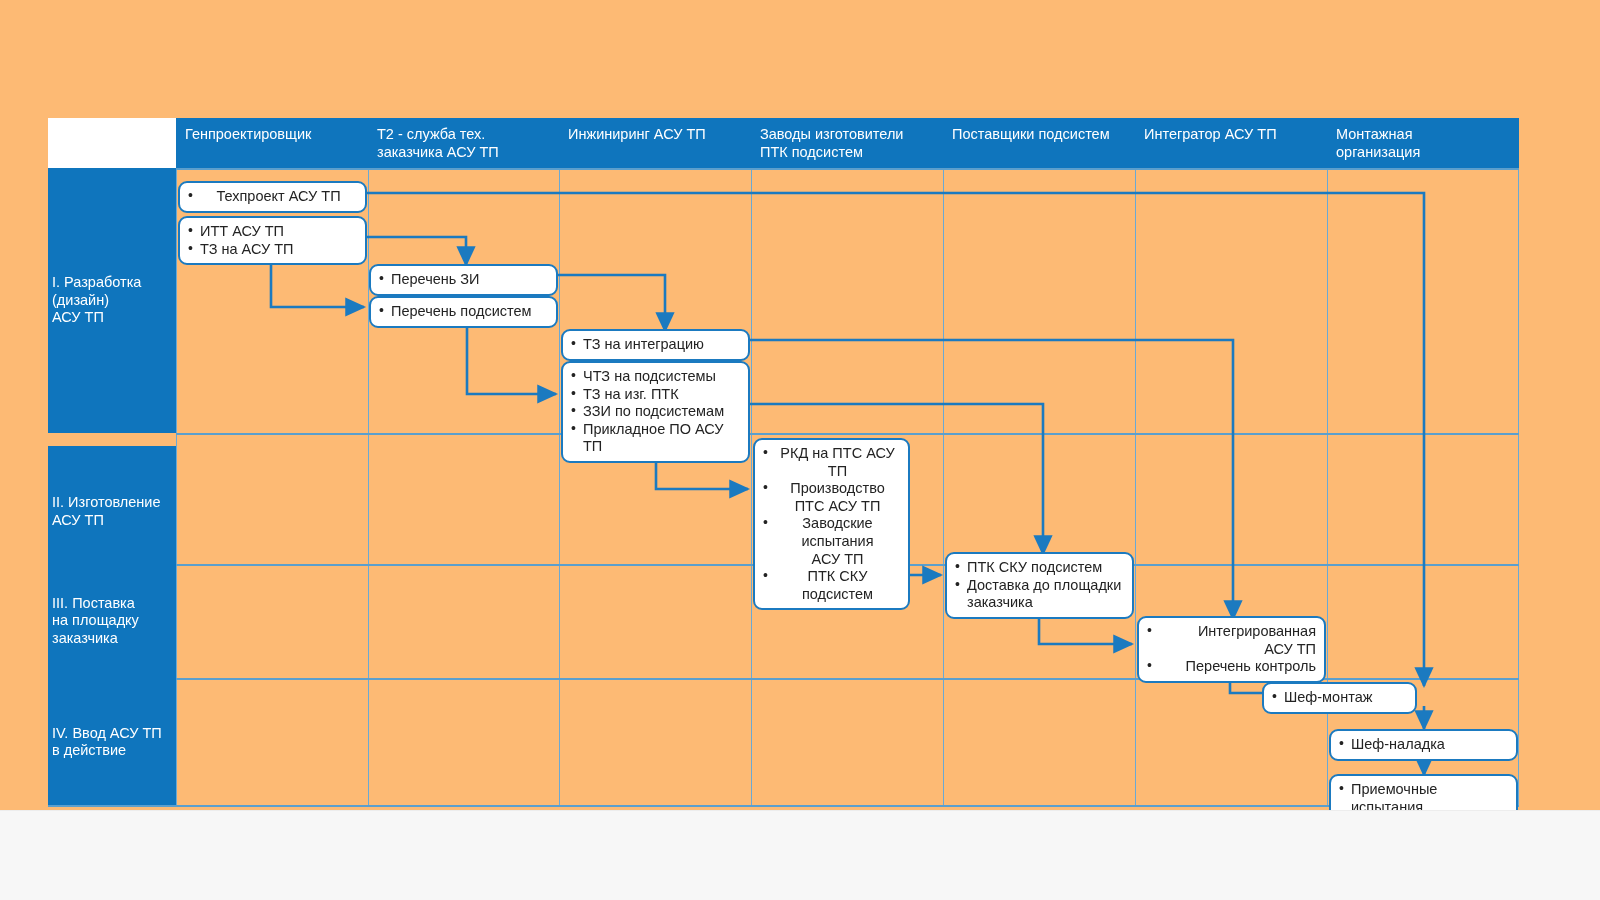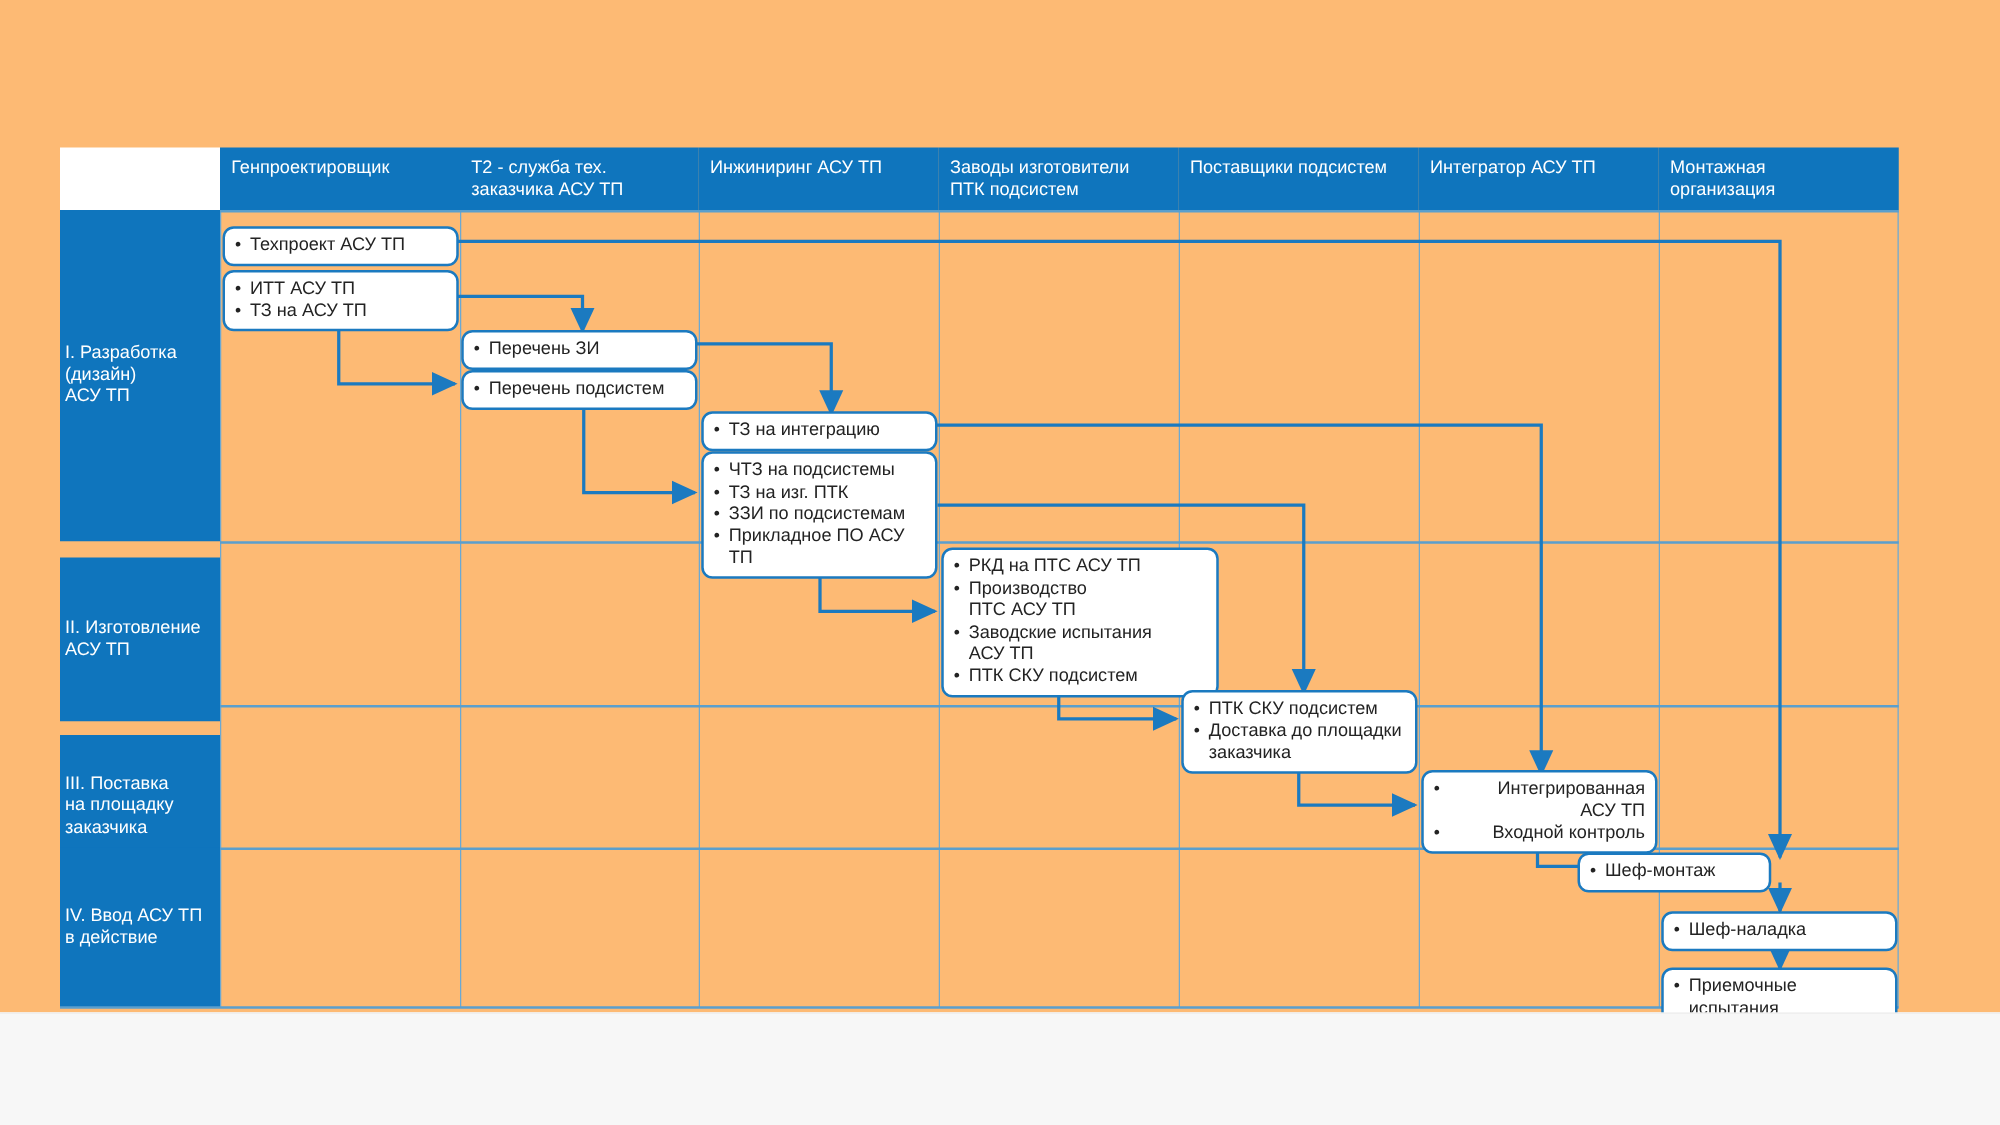--- a/index.html
+++ b/index.html
@@ -101,21 +101,21 @@
     <div class="hdr-cell" style="left:895px;width:192px;">Поставщики подсистем</div>
     <div class="hdr-cell" style="left:1087px;width:192px;">Интегратор АСУ ТП</div>
     <div class="hdr-cell" style="left:1279px;width:192px;">Монтажная
 организация</div>
 
     <div class="stage-cell" style="top:50px;height:265px;">I. Разработка
 (дизайн)
 АСУ ТП</div>
     <div class="stage-cell" style="top:328px;height:131px;">II. Изготовление
 АСУ ТП</div>
-    <div class="stage-cell" style="top:470px;height:114px;">III. Поставка
+    <div class="stage-cell" style="top:446px;height:114px;">III. Поставка
 на площадку
 заказчика</div>
     <div class="stage-cell" style="top:560px;height:128px;">IV. Ввод АСУ ТП
 в действие</div>
 
     <div class="vline" style="left:128px;top:50px;height:638px;"></div>
     <div class="vline" style="left:320px;top:50px;height:638px;"></div>
     <div class="vline" style="left:511px;top:50px;height:638px;"></div>
     <div class="vline" style="left:703px;top:50px;height:638px;"></div>
     <div class="vline" style="left:895px;top:50px;height:638px;"></div>
@@ -159,21 +159,21 @@
       <path d="M1039,606 L1039,644 L1132,644" marker-end="url(#ah)"></path>
 
       <path d="M1230,670 L1230,693 L1324,693" marker-end="url(#ah)"></path>
 
       <path d="M1424,706 L1424,729" marker-end="url(#ah)"></path>
 
       <path d="M1424,753 L1424,775" marker-end="url(#ah)"></path>
     </g>
   </svg>
 
-  <div class="node" style="left:178px;top:181px;width:189px;">
+  <div class="node" style="left:178px;top:181px;width:189px;text-align:center;">
     <ul>
       <li>Техпроект АСУ ТП</li>
     </ul>
   </div>
 
   <div class="node" style="left:369px;top:264px;width:189px;">
     <ul>
       <li>Перечень ЗИ</li>
     </ul>
   </div>
@@ -199,21 +199,21 @@
 
   <div class="node" style="left:561px;top:361px;width:189px;">
     <ul>
       <li>ЧТЗ на подсистемы</li>
       <li>ТЗ на изг. ПТК</li>
       <li>ЗЗИ по подсистемам</li>
       <li>Прикладное ПО АСУ ТП</li>
     </ul>
   </div>
 
-  <div class="node" style="left:753px;top:438px;width:222px;">
+  <div class="node" style="left:753px;top:438px;width:157px;text-align:center;">
     <ul>
       <li>РКД на ПТС АСУ ТП</li>
       <li>Производство
 ПТС АСУ ТП</li>
       <li>Заводские испытания
 АСУ ТП</li>
       <li>ПТК СКУ подсистем</li>
     </ul>
   </div>
 
@@ -222,21 +222,21 @@
       <li>ПТК СКУ подсистем</li>
       <li>Доставка до площадки
 заказчика</li>
     </ul>
   </div>
 
   <div class="node" style="left:1137px;top:616px;width:189px;text-align:right;">
     <ul>
       <li>Интегрированная
 АСУ ТП</li>
-      <li>Входной  контроль</li>
+      <li>Перечень  контроль</li>
     </ul>
   </div>
 
   <div class="node" style="left:1262px;top:682px;width:155px;">
     <ul>
       <li>Шеф-монтаж</li>
     </ul>
   </div>
 
   <div class="node" style="left:1329px;top:729px;width:189px;">

